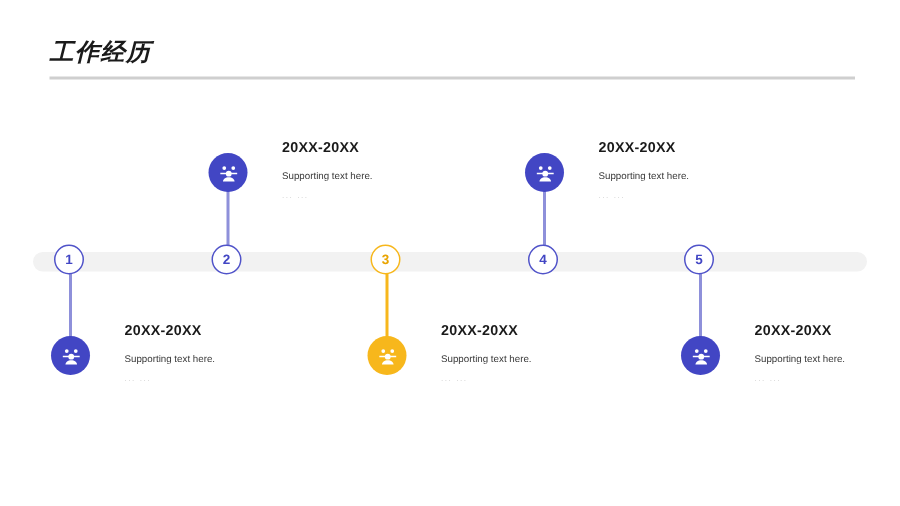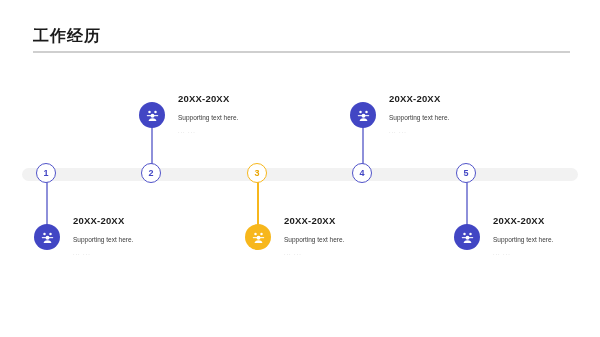--- a/index.html
+++ b/index.html
@@ -14,20 +14,21 @@
     overflow: hidden;
     position: relative;
   }
 
   
   .header {
     position: absolute;
     left: 0; top: 0;
     width: 540px;
     height: 60px;
+    font-style: italic;
   }
   .page-title {
     position: absolute;
     left: 33px;
     top: 28px;
     font-size: 16px;
     font-weight: bold;
     color: #1a1a1a;
     letter-spacing: 1px;
     line-height: 1;
@@ -116,21 +117,21 @@
     z-index: 5;
   }
   .node.above .icon-bubble { top: 102px; }
   .node.below .icon-bubble { top: 224px; }
   .node.accent .icon-bubble { background: #f7b71c; }
   .icon-bubble svg { display: block; }
 
   
   .text-block {
     position: absolute;
-    left: 26px;
+    left: 36px;
     width: 150px;
   }
   .node.above .text-block { top: 94px; }
   .node.below .text-block { top: 216px; }
 
   .entry-title {
     font-size: 9.5px;
     font-weight: bold;
     color: #1a1a1a;
     letter-spacing: 0.2px;

